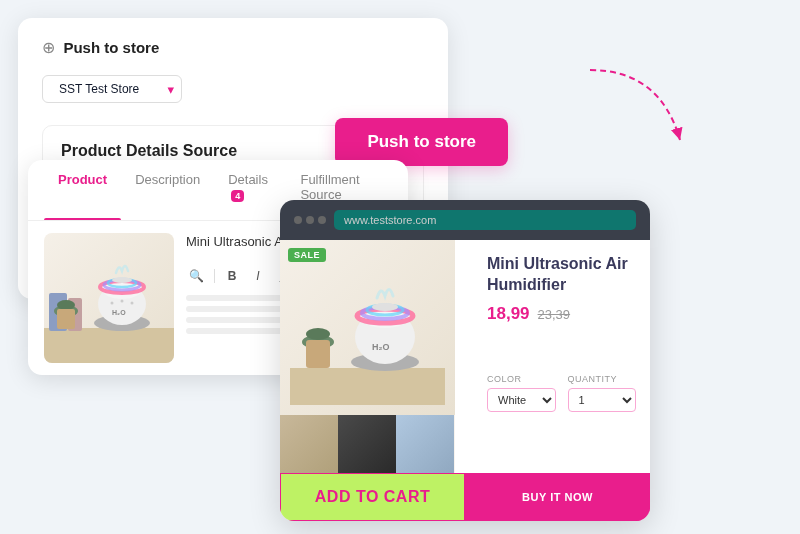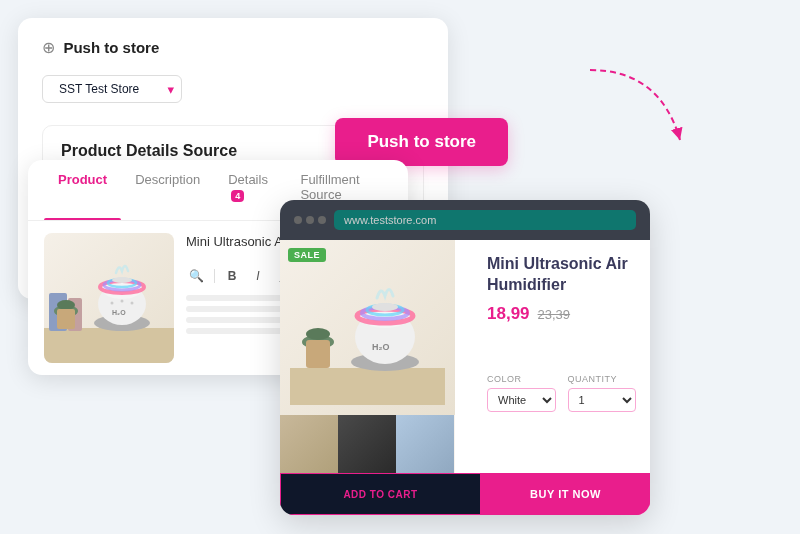--- a/index.html
+++ b/index.html
@@ -414,25 +414,25 @@
     }
 
     .store-buttons {
       display: flex;
       gap: 0;
       margin-top: 0;
     }
 
     .add-to-cart-btn {
       flex: 1;
-      background: #0f172a;
+      background: #bef264;
       border: 1px solid #e91e8c;
       color: #e91e8c;
-      padding: 14px 24px;
-      font-size: 10px;
+      padding: 14px 8px;
+      font-size: 16px;
       font-weight: 700;
       letter-spacing: 0.5px;
       cursor: pointer;
       text-align: center;
     }
 
     .buy-now-btn {
       flex: 1;
       background: #e91e8c;
       border: 1px solid #e91e8c;

